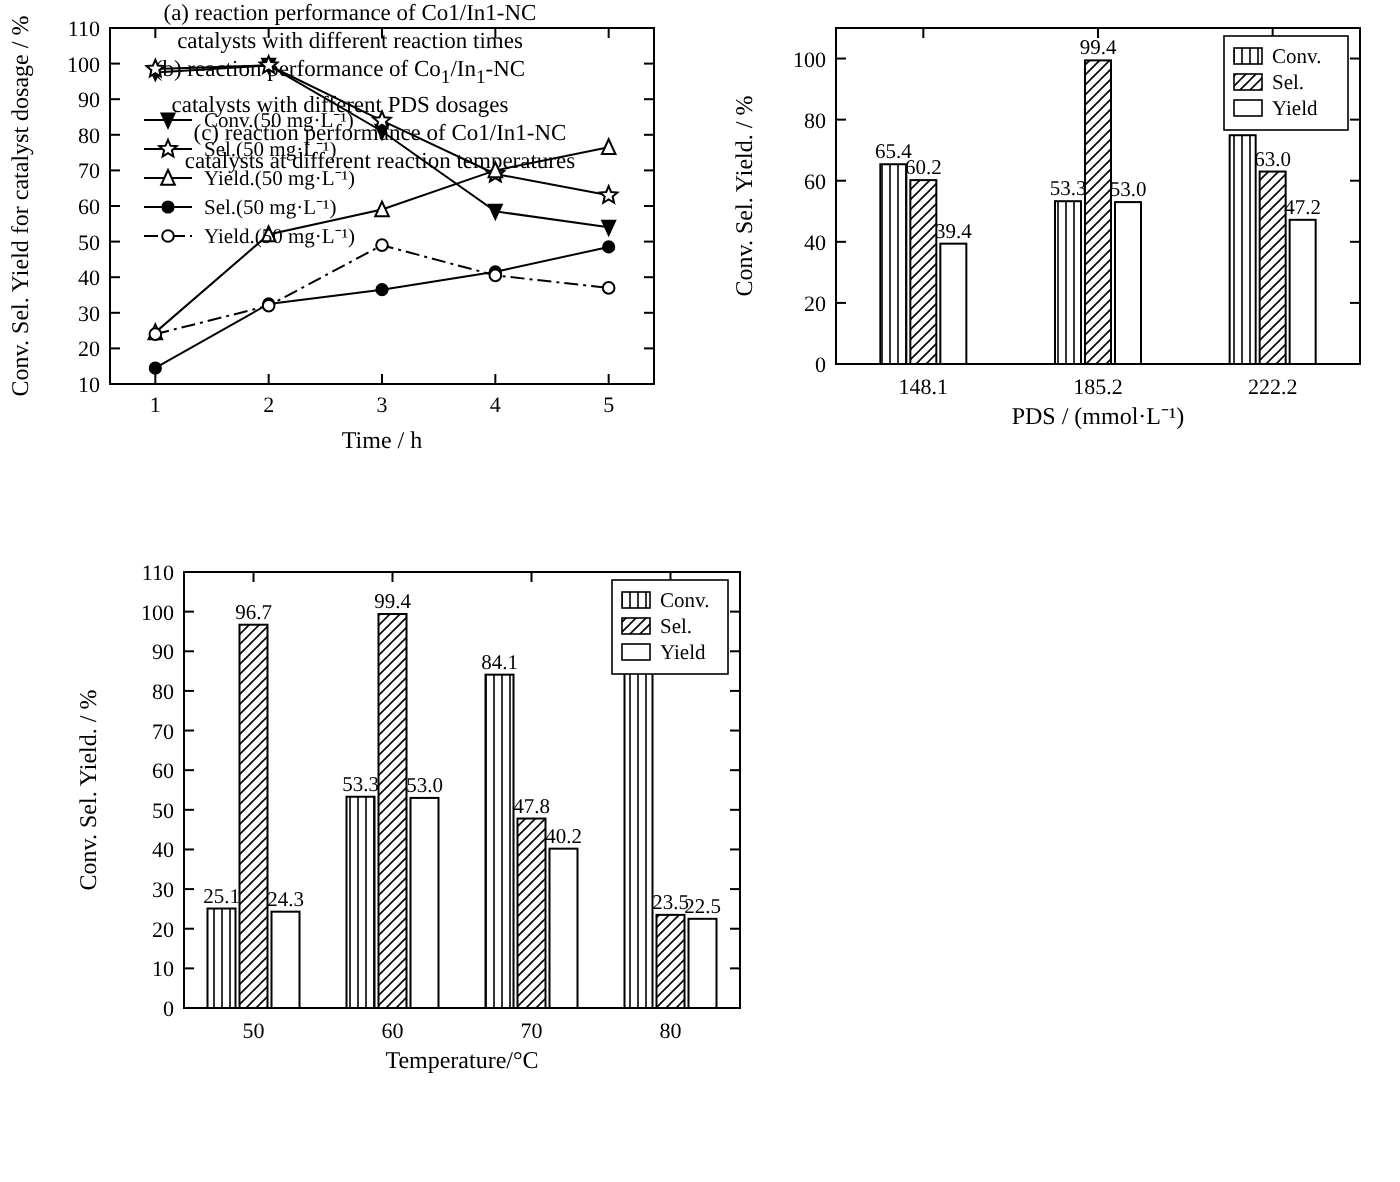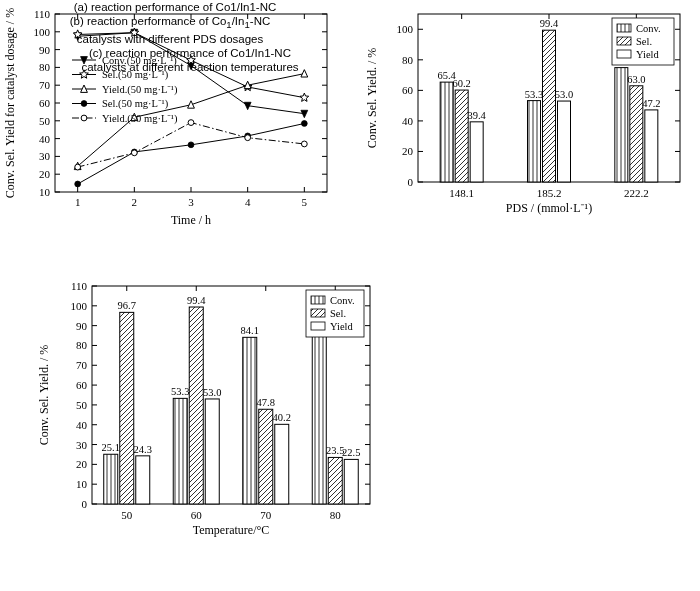--- a/index.html
+++ b/index.html
@@ -15,21 +15,21 @@
     color: #000000;
     overflow: hidden;
   }
   .panel {
     position: absolute;
   }
   .caption {
     text-align: center;
     font-size: 11.5px;
     line-height: 14px;
-    font-family: Liberation Sans, sans-serif;
+    font-family: Liberation Serif, serif;
   }
   svg text {
     font-family: "Liberation Serif", serif;
     fill: #000;
   }
   .axis-label {
     font-size: 12px;
   }
   .tick-label {
     font-size: 11px;
@@ -153,20 +153,21 @@
         <line x1="72" y1="118" x2="96" y2="118" stroke="#000" stroke-width="1" stroke-dasharray="7,2.5,1.5,2.5"></line>
         <circle cx="84" cy="118" r="2.9" fill="#fff" stroke="#000" stroke-width="1"></circle>
         <text x="102" y="121.5" class="legend-text">Yield.(50 mg·L⁻¹)</text>
       </g>
     <text id="a-ylabel" class="axis-label" x="14" y="103" text-anchor="middle" transform="rotate(-90 14 103)">Conv. Sel. Yield for catalyst dosage / %</text>
     <text id="a-xlabel" class="axis-label" x="191" y="224" text-anchor="middle">Time / h</text>
   </svg>
 </div>
 <div class="caption" style="left:0px; top:228px; width:350px;">
   <div>(a) reaction performance of Co1/In1-NC</div>
+  <div>catalysts with different reaction times</div>
 </div>
 
 <div class="panel" style="left:360px; top:0px; width:340px; height:230px;">
   <svg id="svg-b" width="340" height="230" viewBox="0 0 340 230">
     <defs>
       <pattern id="vhatch-b" patternUnits="userSpaceOnUse" width="4" height="4">
         <rect width="4" height="4" fill="#fff"></rect>
         <path d="M1,0 L1,4" stroke="#000" stroke-width="0.8"></path>
       </pattern>
       <pattern id="dhatch-b" patternUnits="userSpaceOnUse" width="5" height="5">

